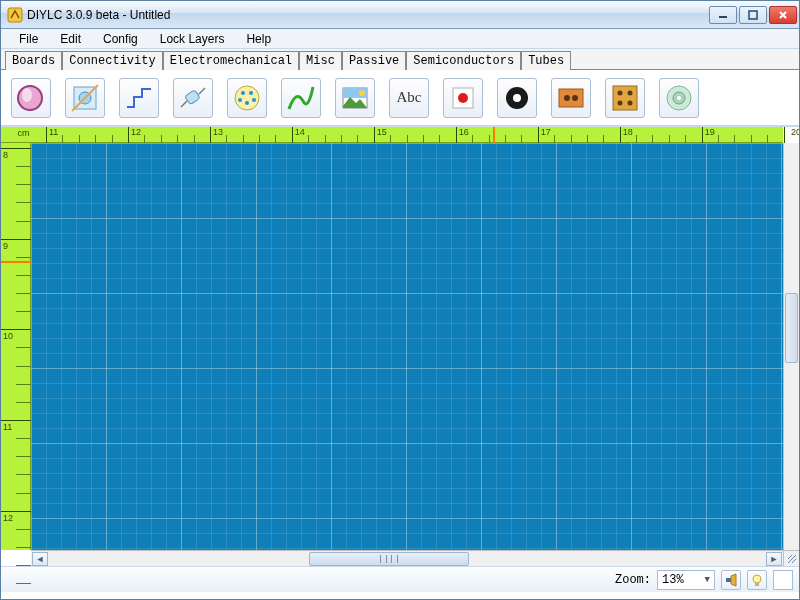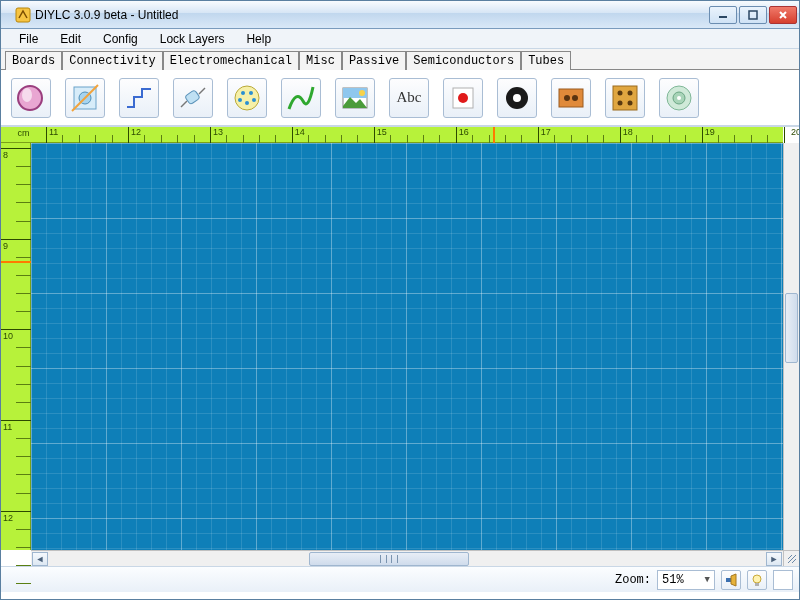--- a/index.html
+++ b/index.html
@@ -1,18 +1,18 @@
 <!DOCTYPE html>
 <html><head>
 <meta charset="utf-8">
 <style>
   * { box-sizing: border-box; margin: 0; padding: 0; }
   body { font-family: "Segoe UI", Tahoma, sans-serif; font-size: 12px; width: 800px; height: 600px; overflow: hidden; background: #fff; border: 1px solid #5a7fa0; }
   
-  .titlebar { height: 28px; background: linear-gradient(#f8fbfe, #d6e5f5 45%, #c1d7ee 46%, #d9e8f7); display: flex; align-items: center; padding: 0 2px 0 14px; border-bottom: 1px solid #7a9bbd; }
+  .titlebar { height: 28px; background: linear-gradient(#f8fbfe, #d6e5f5 45%, #c1d7ee 46%, #d9e8f7); display: flex; align-items: center; padding: 0 2px 0 6px; border-bottom: 1px solid #7a9bbd; }
   .titlebar .icon { width: 16px; height: 16px; margin-right: 4px; }
   .titlebar .icon svg { display:block; }
   .titlebar .title { flex: 1; color: #000; font-size: 12px; }
   .winbtns { display: flex; gap: 2px; }
   .winbtn { width: 28px; height: 18px; border: 1px solid #6b8db1; border-radius: 2px; background: linear-gradient(#eaf3fc,#cfe2f5); display:flex; align-items:center; justify-content:center; font-size:10px; line-height:1; }
   .winbtn.close { background: linear-gradient(#f07a6a,#d63f2e); border-color:#a33; color:#fff; font-weight:bold; }
   
   .menubar { height: 20px; background: #f0f4f9; display:flex; align-items:center; padding: 0 4px; border-bottom: 1px solid #c9d7e6; gap: 2px;}
   .menubar .menuitem { padding: 2px 6px; font-size: 12px; margin-left: 8px; }
   
@@ -322,21 +322,21 @@
   <div class="scroll-corner">
     <svg width="12" height="12">
         <path d="M2 6 L6 2 M2 10 L10 2 M6 10 L10 6" stroke="#6b89a9" stroke-width="1"></path>
       </svg>
   </div>
 </div>
 
 <div class="statusbar">
   <span class="zoomlabel">Zoom:</span>
   <div class="zoomselect">
-    <span>51%</span>
+    <span>13%</span>
     <span class="caret">▼</span>
   </div>
   <div class="statusicon">
     <svg width="14" height="14">
         <rect x="2" y="5" width="5" height="4" fill="#3a6fb0"></rect>
         <path d="M7 3 L12 1 L12 13 L7 11 Z" fill="#e6b23a" stroke="#a6781f"></path>
       </svg>
   </div>
   <div class="statusicon">
     <svg width="14" height="14">

